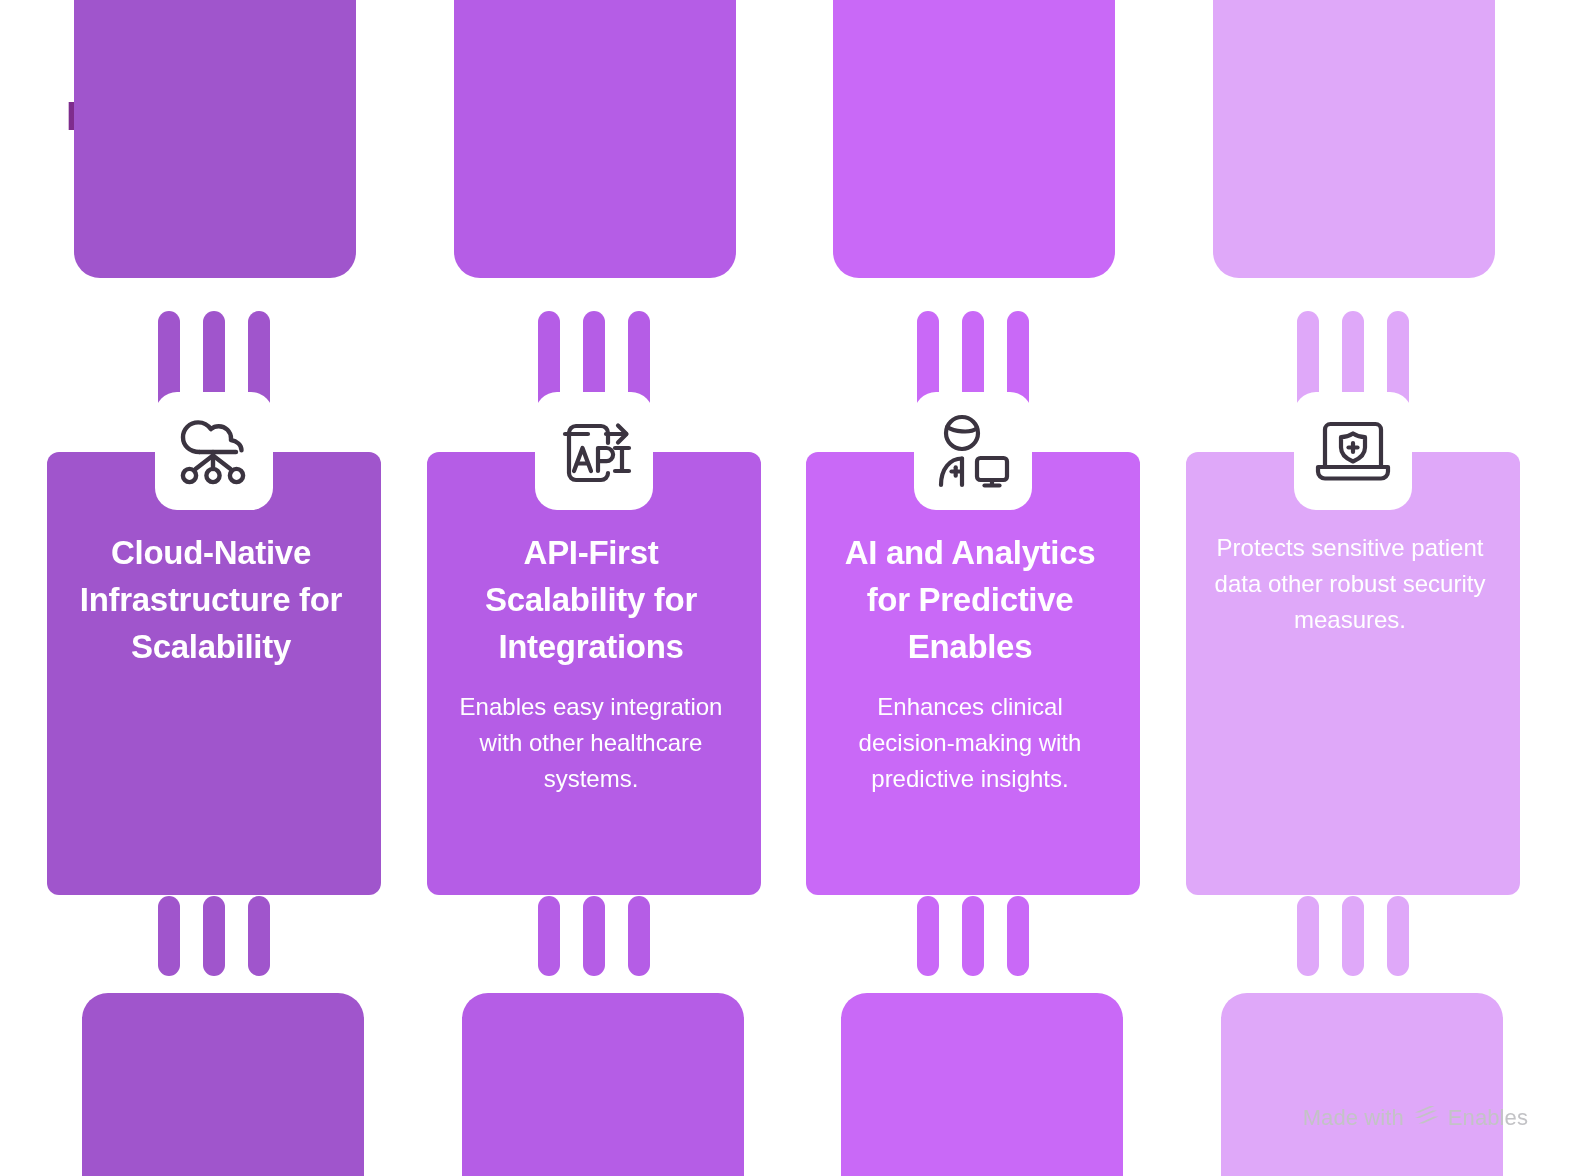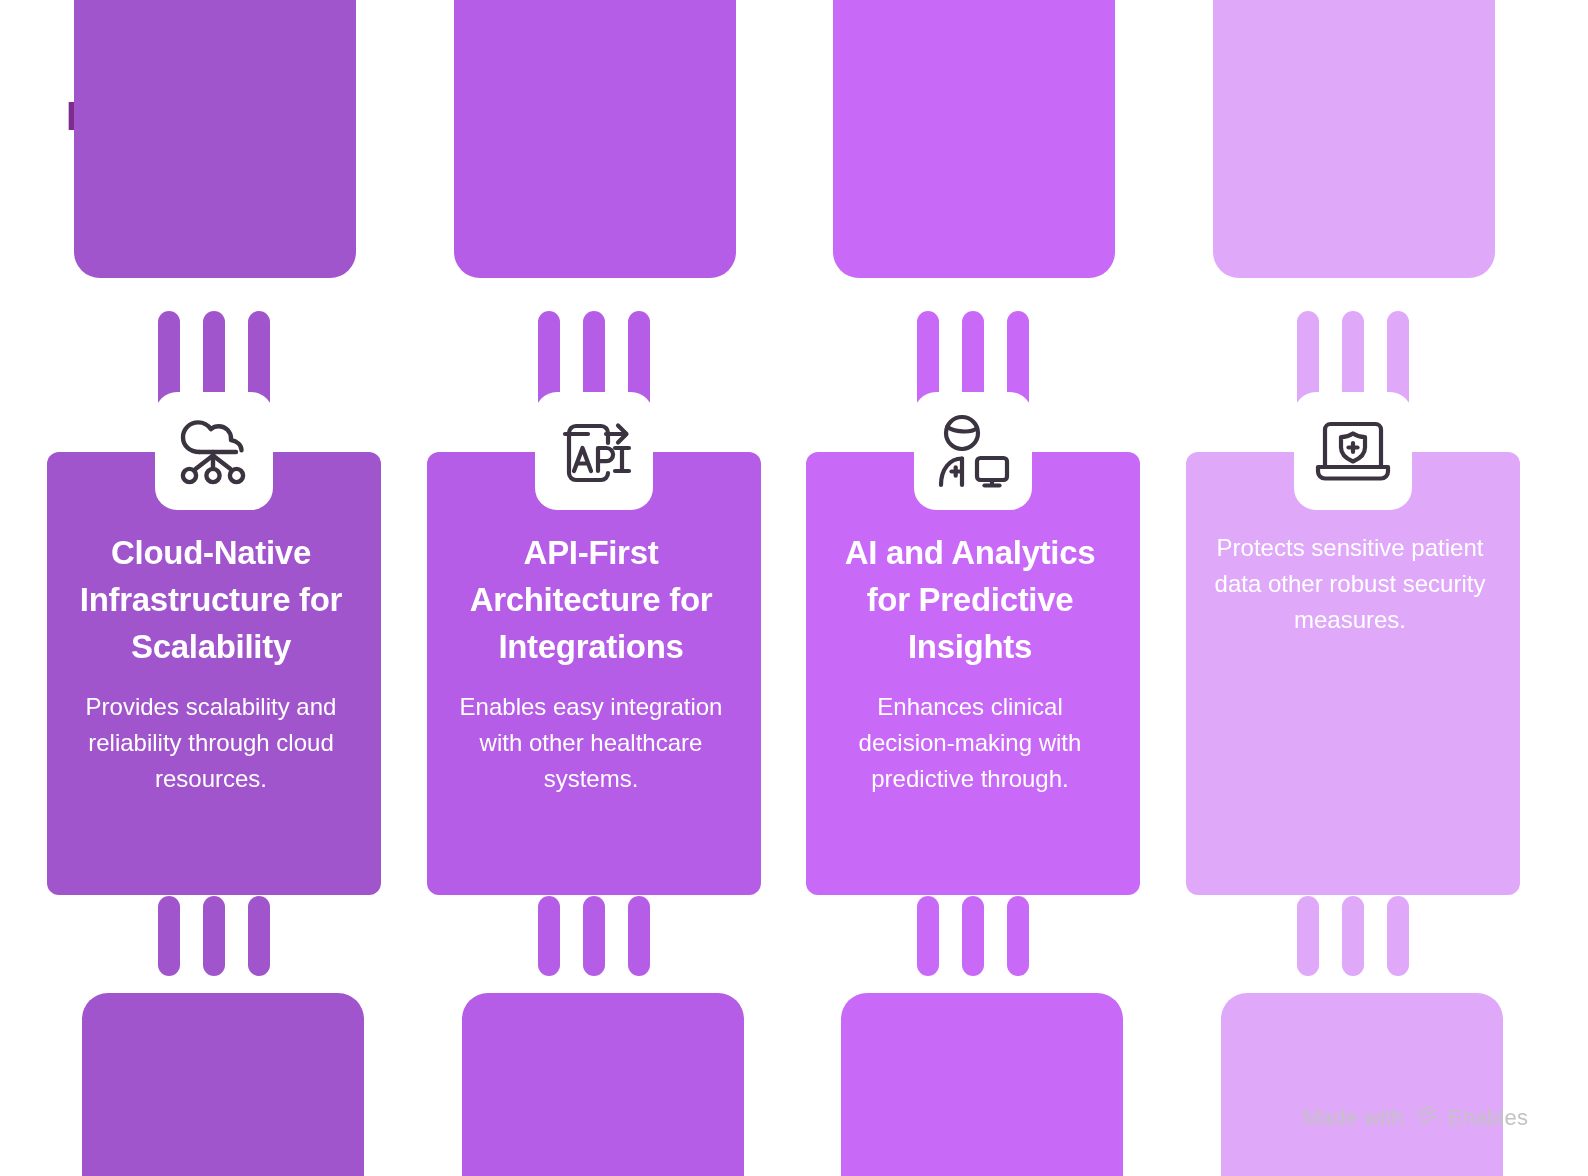--- a/index.html
+++ b/index.html
@@ -187,21 +187,20 @@
 
   <div class="column col-0">
     <div class="cap-top" style="background-color: rgb(160, 85, 204);"></div>
     <div class="pins pins-top">
       <span class="pin" style="background-color: rgb(160, 85, 204);"></span>
       <span class="pin" style="background-color: rgb(160, 85, 204);"></span>
       <span class="pin" style="background-color: rgb(160, 85, 204);"></span>
     </div>
     <div class="card card-0" style="background-color: rgb(160, 85, 204);">
       <h2 class="card-title">Cloud-Native Infrastructure for Scalability</h2>
-      <p class="card-desc">Provides scalability and reliability through cloud resources.</p>
     </div>
     <div class="icon-badge">
       <svg width="78" height="74" viewBox="0 0 78 74" fill="none" aria-hidden="true">
         <g stroke="#3B3440" stroke-width="4.4" stroke-linecap="round" stroke-linejoin="round" fill="none">
           <path d="M24.5 38 C14.3 38 8 31.2 8 23.2 C8 15.2 14.6 8.4 23.2 8.4 C28.4 8.4 33 11 35.8 15.1 C37.9 13.3 40.7 12.2 43.7 12.2 C50.6 12.2 56 17.7 56 24.5 C56 25 56 25.5 55.9 26 C62 26.9 66.5 31 66.5 36.2"></path>
           <path d="M24.5 38 L61 38"></path>
           <path d="M38 38 L38 55"></path>
           <path d="M38 41.5 L20.5 55"></path>
           <path d="M38 41.5 L55.5 55"></path>
           <circle cx="14.5" cy="61.5" r="6.6"></circle>
@@ -219,21 +218,21 @@
   </div>
 
   <div class="column col-1">
     <div class="cap-top" style="background-color: rgb(181, 93, 230);"></div>
     <div class="pins pins-top">
       <span class="pin" style="background-color: rgb(181, 93, 230);"></span>
       <span class="pin" style="background-color: rgb(181, 93, 230);"></span>
       <span class="pin" style="background-color: rgb(181, 93, 230);"></span>
     </div>
     <div class="card card-1" style="background-color: rgb(181, 93, 230);">
-      <h2 class="card-title">API-First Architecture for Integrations</h2>
+      <h2 class="card-title">API-First Scalability for Integrations</h2>
       <p class="card-desc">Enables easy integration with other healthcare systems.</p>
     </div>
     <div class="icon-badge">
       <svg width="80" height="78" viewBox="0 0 80 78" fill="none" aria-hidden="true">
         <g stroke="#3B3440" stroke-width="4.2" stroke-linecap="round" stroke-linejoin="round" fill="none">
 
           <path d="M15 21 L15 61 A7 7 0 0 0 22 68 L47 68 A7 7 0 0 0 54 61"></path>
           <path d="M15 21 A7 7 0 0 1 22 14 L47 14 A7 7 0 0 1 54 21 L54 31"></path>
           <path d="M11 22 L34 22"></path>
 
@@ -258,22 +257,22 @@
   </div>
 
   <div class="column col-2">
     <div class="cap-top" style="background-color: rgb(201, 105, 247);"></div>
     <div class="pins pins-top">
       <span class="pin" style="background-color: rgb(201, 105, 247);"></span>
       <span class="pin" style="background-color: rgb(201, 105, 247);"></span>
       <span class="pin" style="background-color: rgb(201, 105, 247);"></span>
     </div>
     <div class="card card-2" style="background-color: rgb(201, 105, 247);">
-      <h2 class="card-title">AI and Analytics for Predictive Insights</h2>
-      <p class="card-desc">Enhances clinical decision-making with predictive through.</p>
+      <h2 class="card-title">AI and Analytics for Predictive Enables</h2>
+      <p class="card-desc">Enhances clinical decision-making with predictive insights.</p>
     </div>
     <div class="icon-badge">
       <svg width="80" height="76" viewBox="0 0 80 76" fill="none" aria-hidden="true">
         <g stroke="#3B3440" stroke-width="4.2" stroke-linecap="round" stroke-linejoin="round" fill="none">
 
           <circle cx="29" cy="20" r="16"></circle>
           <path d="M14.2 14 C21 18.6 37 20.6 43.6 15.4"></path>
 
           <path d="M8 72 C8 56 17 45.5 29 45.5"></path>
           <path d="M29 45.5 L29 72"></path>

